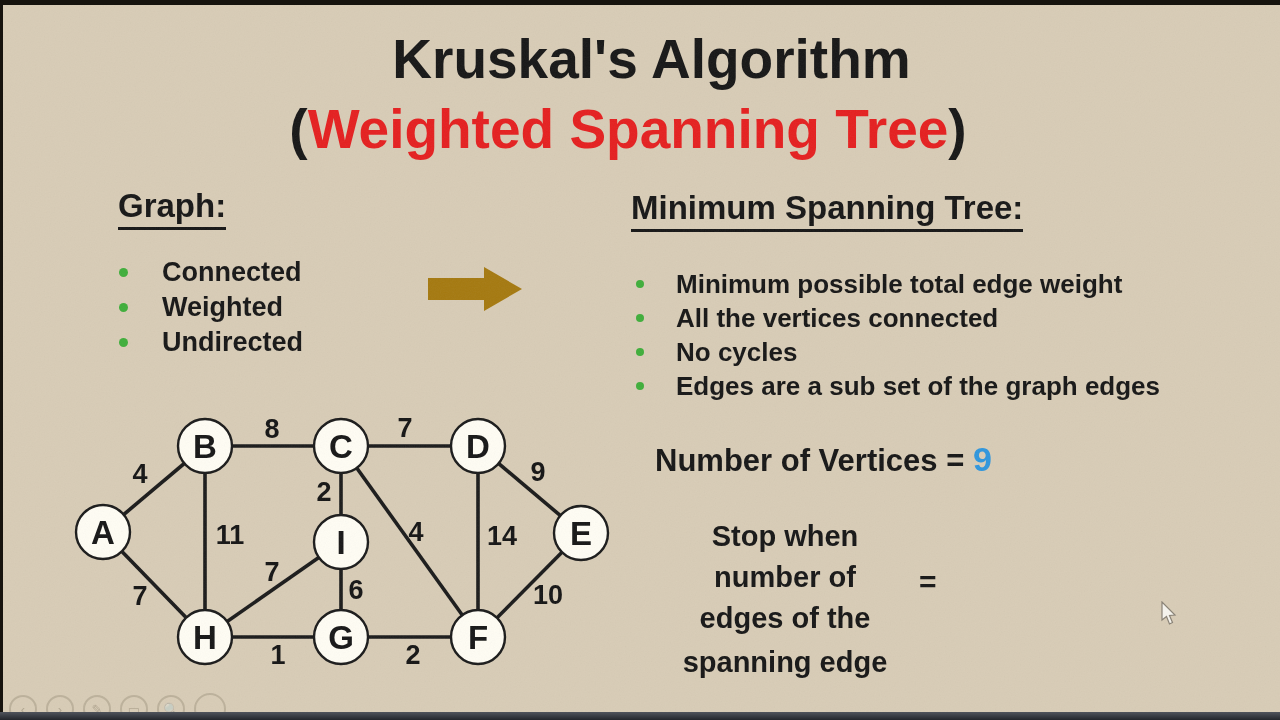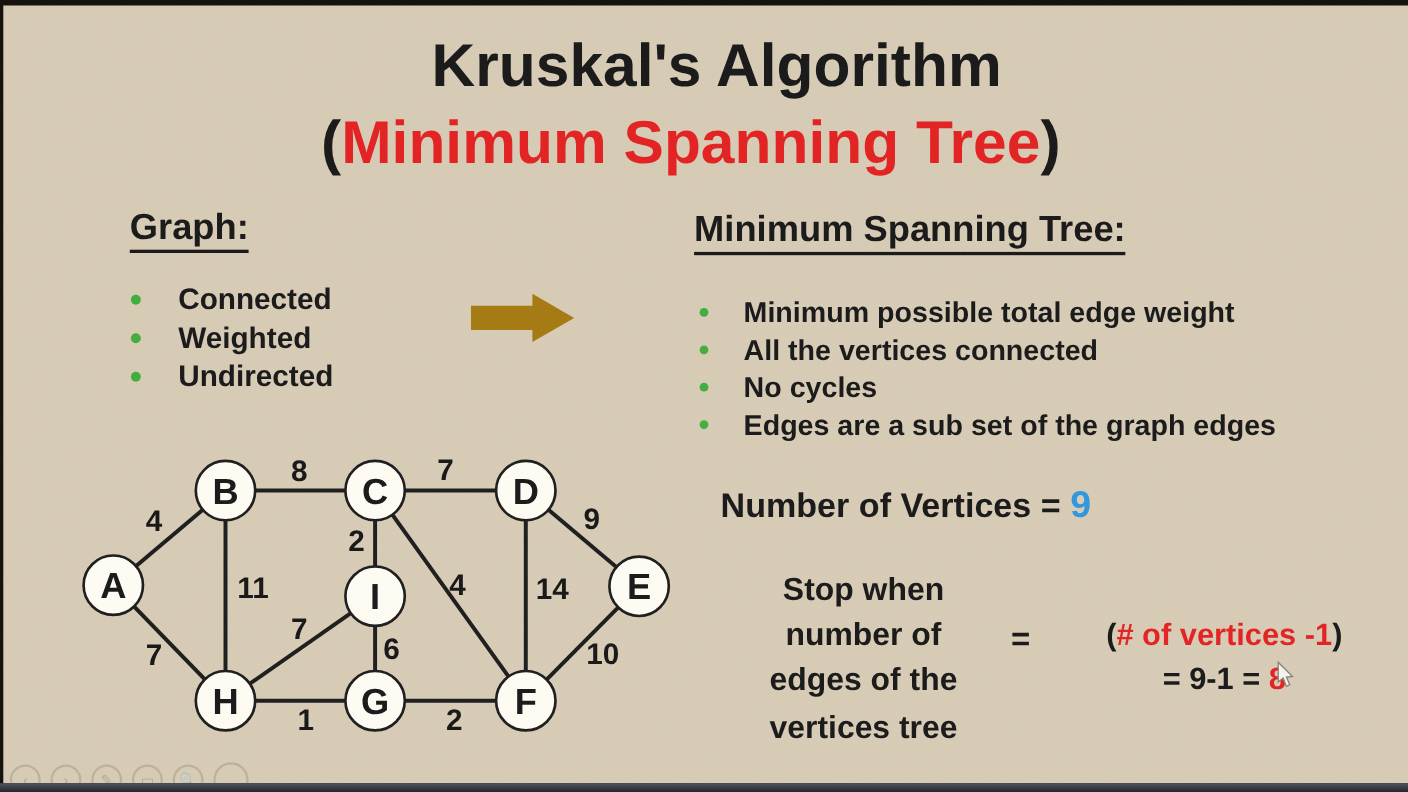--- a/index.html
+++ b/index.html
@@ -75,21 +75,21 @@
     background:linear-gradient(#50545c, #23262c); }
 </style>
 </head>
 <body>
 
 <div class="frame">
   <div class="slide">
 
     <div class="title-block">
       <div class="title-line1">Kruskal's Algorithm</div>
-      <div class="title-line2"><span>(</span><span class="red">Minimum Spanning Tree</span><span>)</span></div>
+      <div class="title-line2"><span>(</span><span class="red">Weighted Spanning Tree</span><span>)</span></div>
     </div>
 
     <div class="heading graph-heading">
       <span class="u">Graph:</span>
     </div>
 
     <ul class="bullets left-bullets">
       <li>
           <span class="dot"></span>
           <span>Connected</span>
@@ -134,28 +134,24 @@
     </ul>
 
     <div class="num-vertices">
       <span>Number of Vertices = </span><span class="blue">9</span>
     </div>
 
     <div class="stop-block">
       <div>Stop when</div>
       <div>number of</div>
       <div>edges of the</div>
-      <div>vertices tree</div>
+      <div>spanning edge</div>
     </div>
     <div class="equals-sign">=</div>
 
-    <div class="formula">
-      <div class="line"><span>(</span><span class="red"># of vertices -1</span><span>)</span></div>
-      <div class="line"><span>= 9-1 = </span><span class="red">8</span></div>
-    </div>
 
     <svg class="graph-svg" id="graph-svg" width="580" height="300" viewBox="0 0 580 300">
         <line x1="45" y1="134" x2="147" y2="48" stroke="#1a1a1a" stroke-width="3.6"></line>
         <line x1="45" y1="134" x2="147" y2="239" stroke="#1a1a1a" stroke-width="3.6"></line>
         <line x1="147" y1="48" x2="283" y2="48" stroke="#1a1a1a" stroke-width="3.6"></line>
         <line x1="147" y1="48" x2="147" y2="239" stroke="#1a1a1a" stroke-width="3.6"></line>
         <line x1="283" y1="48" x2="420" y2="48" stroke="#1a1a1a" stroke-width="3.6"></line>
         <line x1="283" y1="48" x2="283" y2="144" stroke="#1a1a1a" stroke-width="3.6"></line>
         <line x1="283" y1="48" x2="420" y2="239" stroke="#1a1a1a" stroke-width="3.6"></line>
         <line x1="420" y1="48" x2="523" y2="135" stroke="#1a1a1a" stroke-width="3.6"></line>

